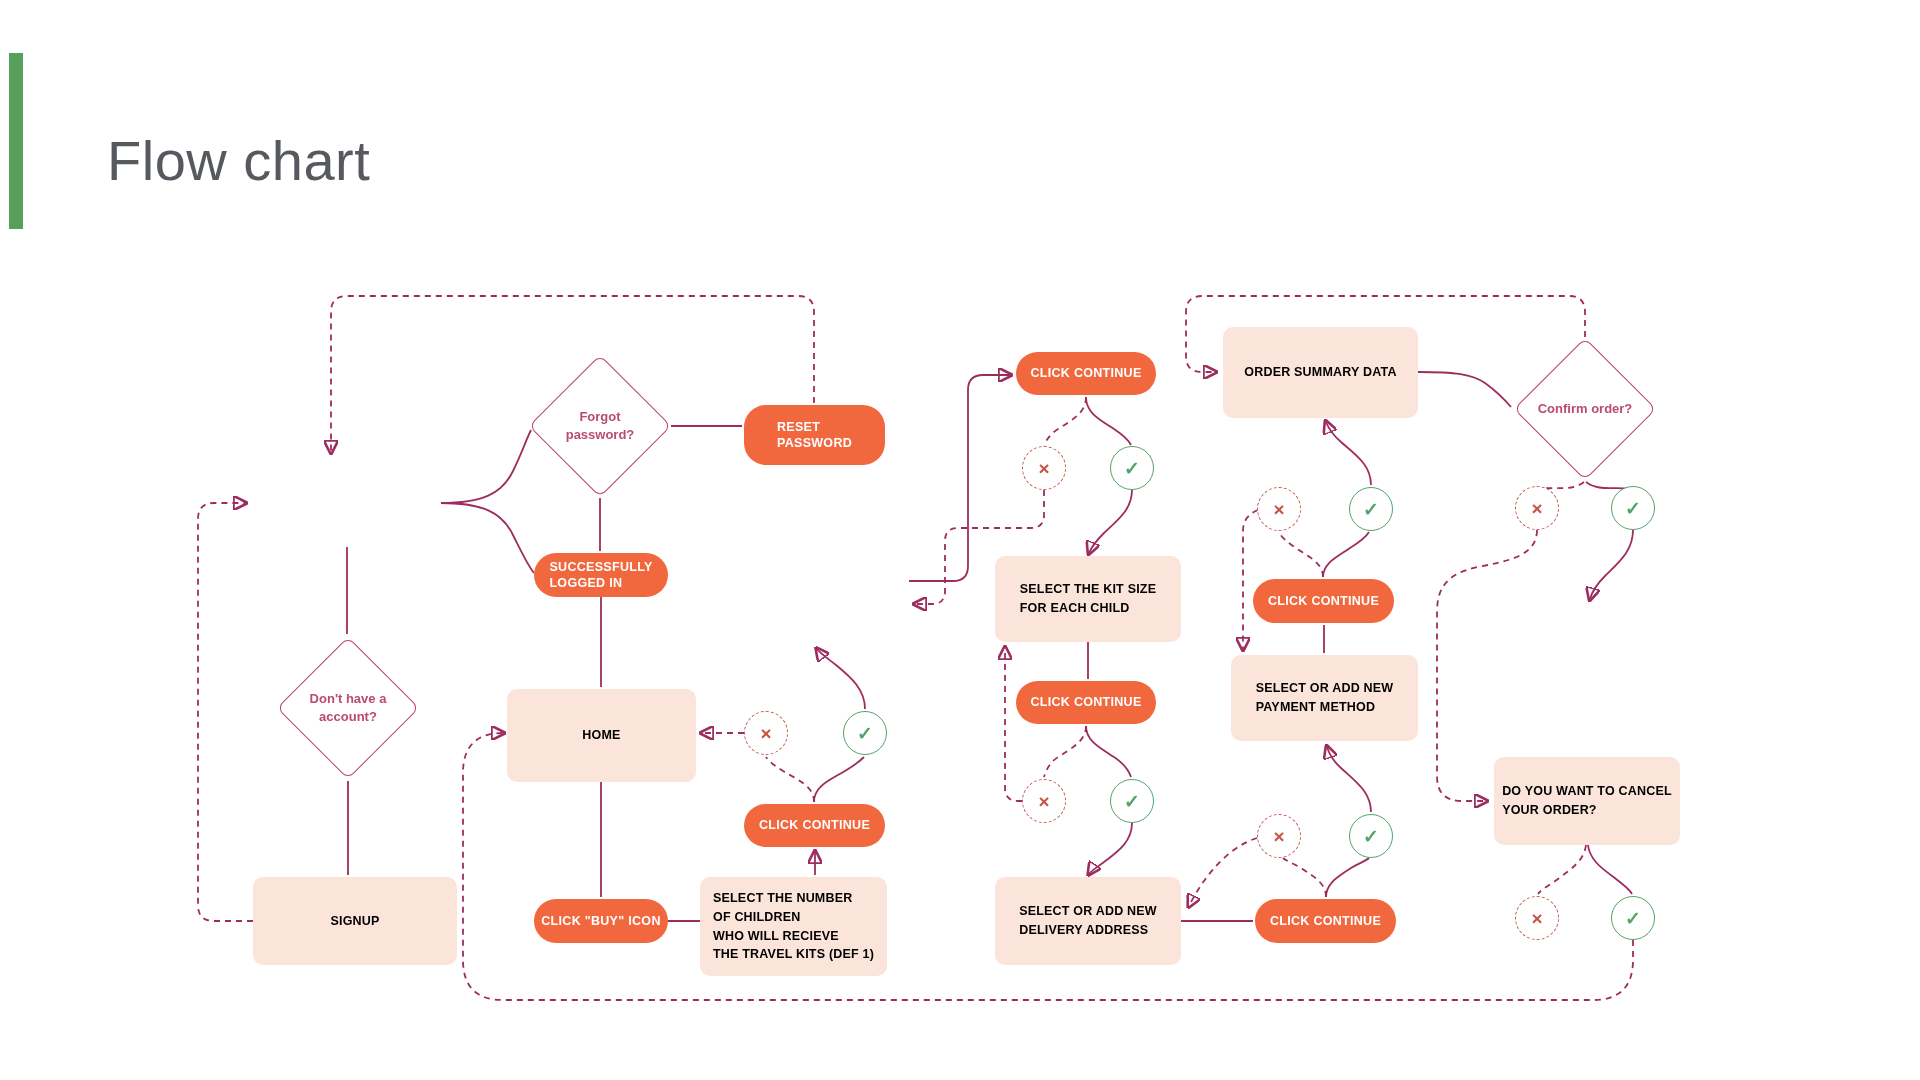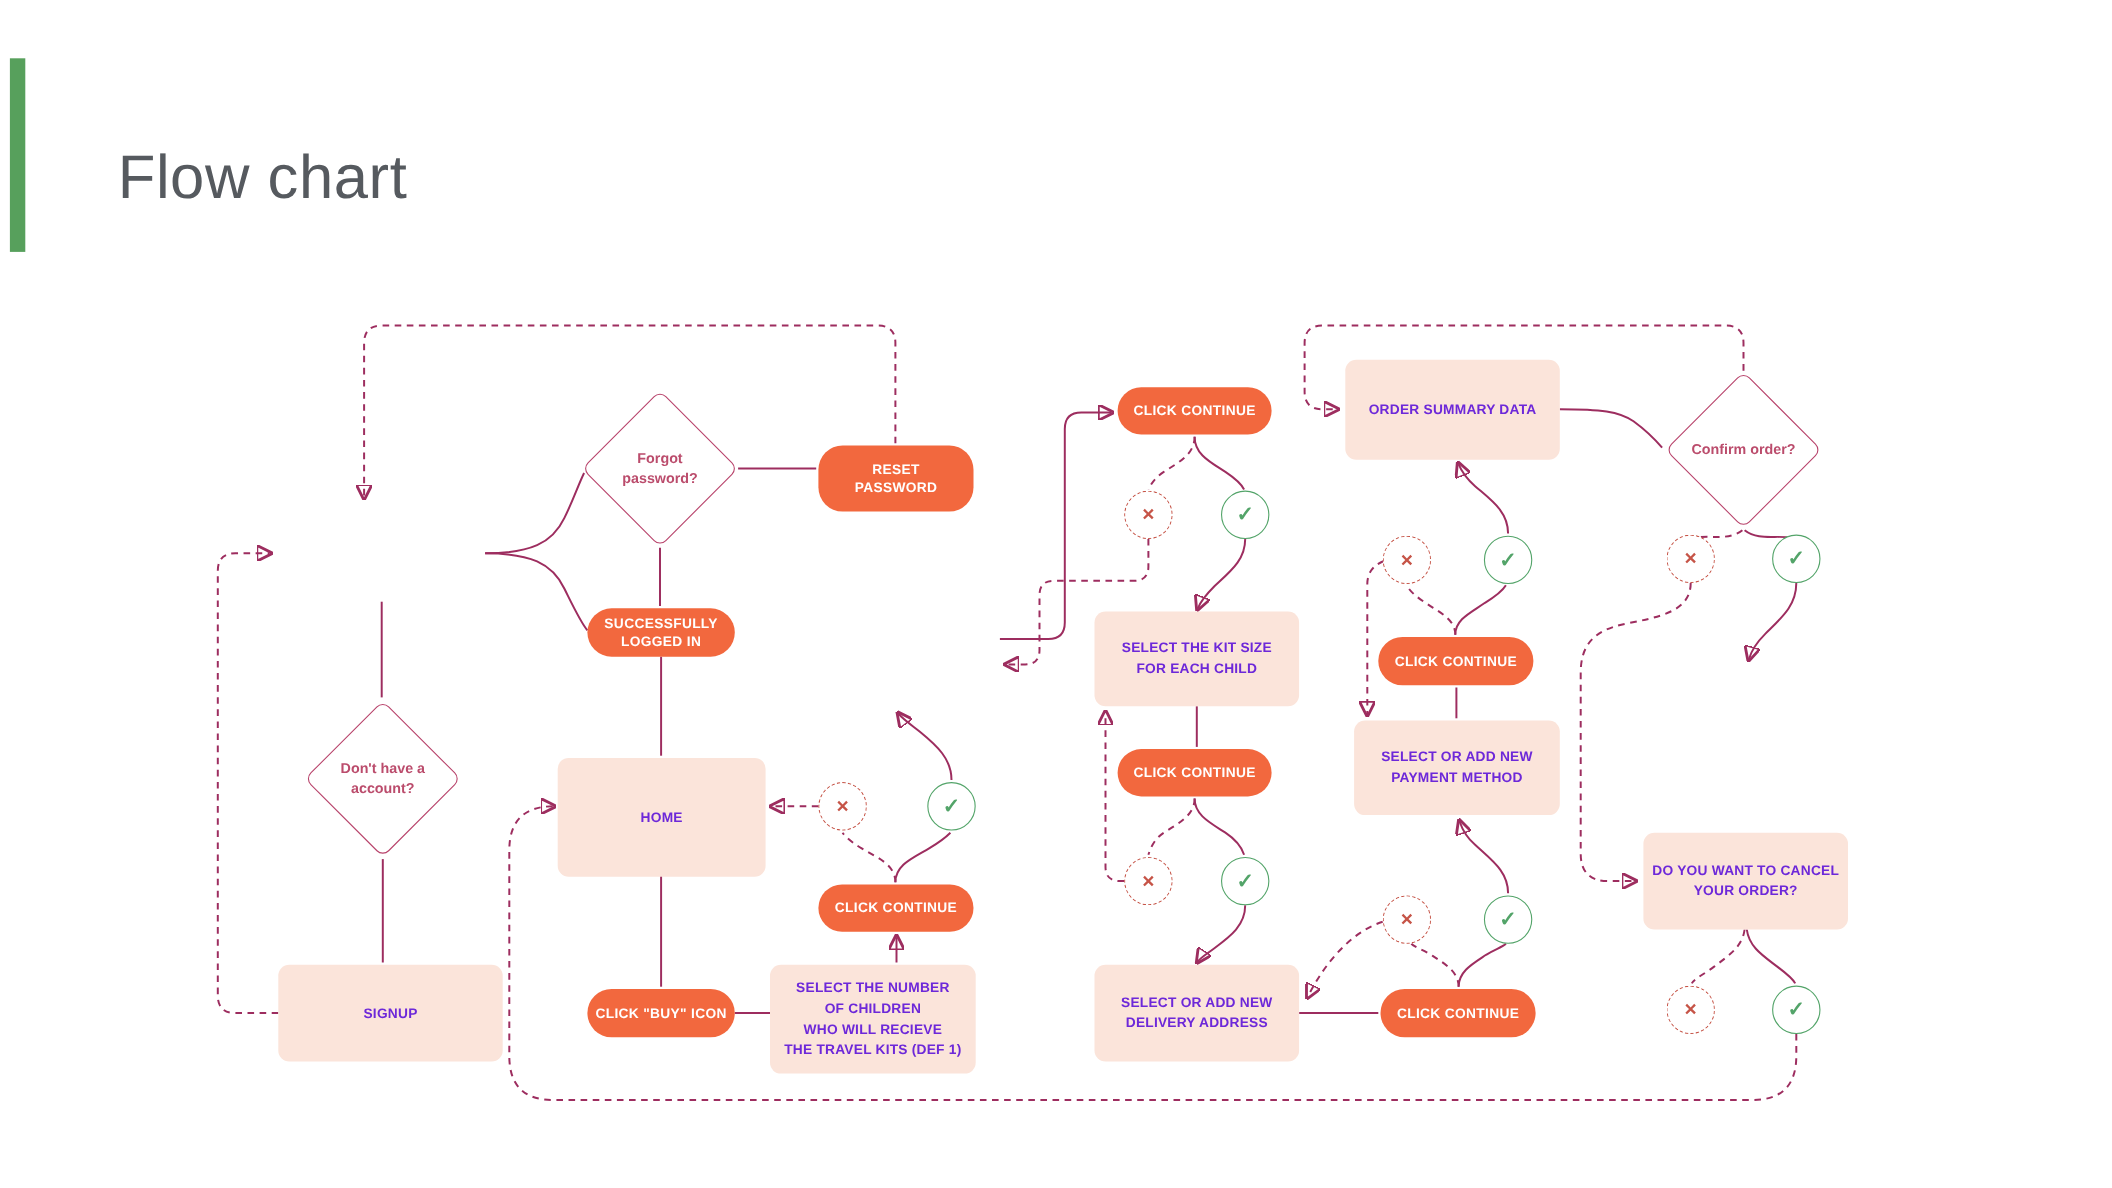--- a/index.html
+++ b/index.html
@@ -21,25 +21,25 @@
     font-size:56px; color:#565a5f; font-weight:400; letter-spacing:0.5px;
   }
 
   svg.connectors { position:absolute; left:0; top:0; z-index:1; }
   svg.connectors path { fill:none; stroke:#9d2d5f; stroke-width:1.8; }
   svg.connectors path.d { stroke-dasharray:6 5; }
 
   .node {
     position:absolute; z-index:2;
     display:flex; align-items:center; justify-content:center;
-    text-align:center; white-space:pre-line;
+    text-align:left; white-space:pre-line;
   }
   .box {
     background:#fbe4da; border-radius:10px;
-    color:#6d28d9; font-size:12.5px; font-weight:700; line-height:1.5;
+    color:#000000; font-size:12.5px; font-weight:700; line-height:1.5;
     letter-spacing:.2px; padding:6px;
   }
   .pill {
     background:#f2683e; border-radius:22px;
     color:#ffffff; font-size:12.5px; font-weight:700; line-height:1.3;
     letter-spacing:.3px; padding:4px;
   }
   .diamond { position:absolute; width:144px; height:144px; z-index:2; }
   .diamond .shape {
     position:absolute; left:50%; top:50%;
@@ -119,21 +119,21 @@
     <path class="d" d="M 1326 897 C 1326 883 1313 876 1301 868 C 1293 863 1286 861 1283 858"></path>
     <path class="d" marker-end="url(#arrw)" d="M 1257 838 C 1231 846 1206 872 1189 906"></path>
     <path class="d" d="M 1584 482 C 1571 492 1555 486 1541 489"></path>
     <path class="d" marker-end="url(#arrw)" d="M 1585 337 V 312 Q 1585 296 1569 296 H 1202 Q 1186 296 1186 312 V 356 Q 1186 372 1202 372 H 1215"></path>
     <path class="d" marker-end="url(#arrw)" d="M 1537 530 C 1537 556 1508 561 1478 567 C 1448 573 1437 587 1437 612 V 776 Q 1437 801 1462 801 H 1486"></path>
     <path class="d" d="M 1586 845 C 1584 861 1571 869 1558 879 C 1550 885 1540 890 1538 894"></path>
     <path class="d" marker-end="url(#arrw)" d="M 1633 940 V 960 Q 1633 1000 1593 1000 H 503 Q 463 1000 463 960 V 773 Q 463 733 503 733"></path>
   </svg>
 
   <div class="node box" style="left:253px;top:877px;width:204px;height:88px">SIGNUP</div>
-  <div class="node box" style="left:507px;top:689px;width:189px;height:108px">HOME</div>
+  <div class="node box" style="left:507px;top:689px;width:189px;height:93px">HOME</div>
   <div class="node box" style="left:700px;top:877px;width:187px;height:99px">SELECT THE NUMBER
 OF CHILDREN
 WHO WILL RECIEVE
 THE TRAVEL KITS (DEF 1)</div>
   <div class="node box" style="left:995px;top:556px;width:186px;height:86px">SELECT THE KIT SIZE
 FOR EACH CHILD</div>
   <div class="node box" style="left:995px;top:877px;width:186px;height:88px">SELECT OR ADD NEW
 DELIVERY ADDRESS</div>
   <div class="node box" style="left:1231px;top:655px;width:187px;height:86px">SELECT OR ADD NEW
 PAYMENT METHOD</div>

